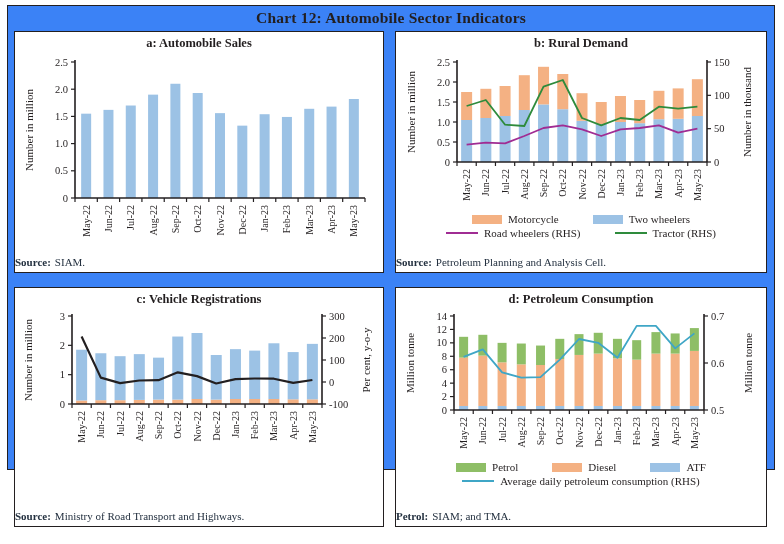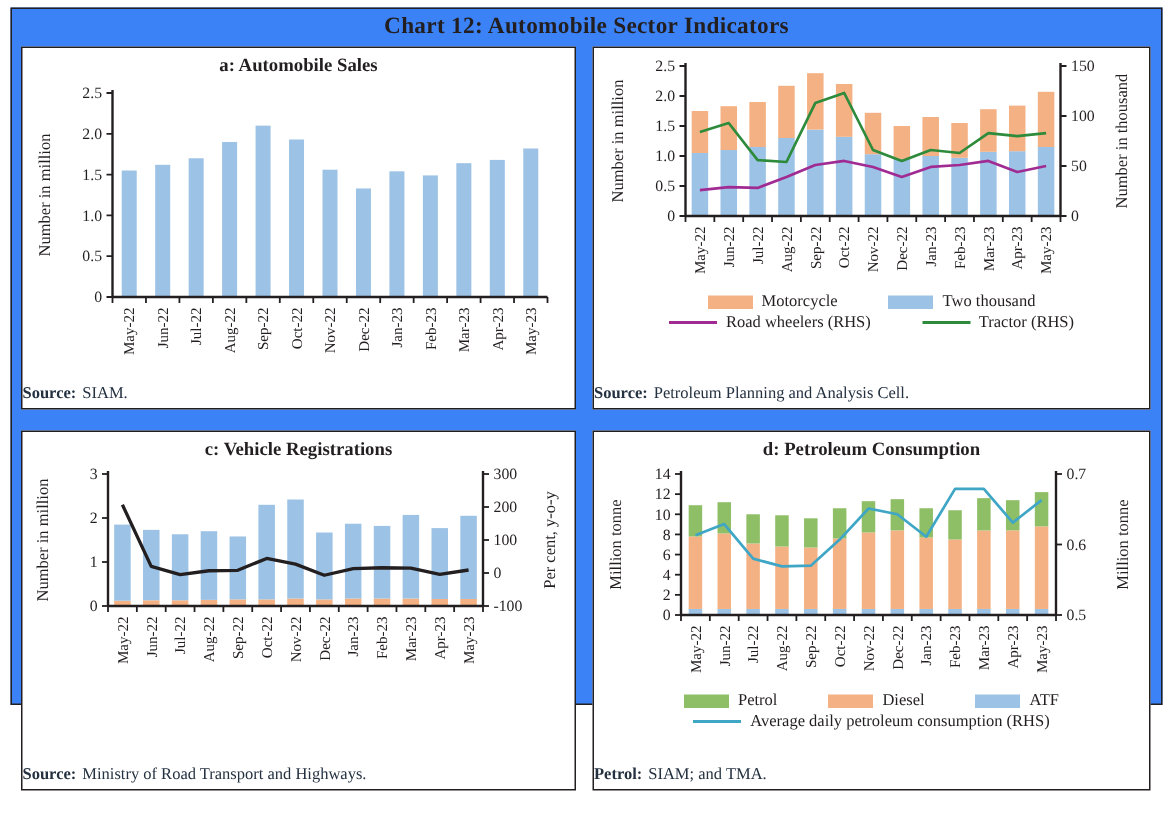--- a/index.html
+++ b/index.html
@@ -92,20 +92,21 @@
           </g>
           <text x="12" y="78" text-anchor="middle" font-size="11" fill="#231F20" transform="rotate(-90 12 78)">Number in million</text>
         </svg>
       <div class="legend"></div>
       <div class="source">
         <span class="lbl">Source:</span><span>SIAM.</span>
       </div>
     </div>
 
     <div class="panel">
+      <div class="panel-title">b: Rural Demand</div>
       <svg class="chart" width="356" height="160" viewBox="0 0 356 160">
           <g>
             <rect x="58.11538461538461" y="68" width="11" height="42" fill="#9CC2E5"></rect>
             <rect x="58.11538461538461" y="40" width="11" height="28" fill="#F4B183"></rect>
             <rect x="77.34615384615384" y="66" width="11" height="44" fill="#9CC2E5"></rect>
             <rect x="77.34615384615384" y="36.8" width="11" height="29.200000000000003" fill="#F4B183"></rect>
             <rect x="96.57692307692307" y="64" width="11" height="46" fill="#9CC2E5"></rect>
             <rect x="96.57692307692307" y="34" width="11" height="30" fill="#F4B183"></rect>
             <rect x="115.8076923076923" y="58" width="11" height="52" fill="#9CC2E5"></rect>
             <rect x="115.8076923076923" y="23.200000000000003" width="11" height="34.8" fill="#F4B183"></rect>
@@ -186,21 +187,21 @@
           <text x="348" y="60" text-anchor="middle" font-size="11" fill="#231F20" transform="rotate(-90 348 60)">Number in thousand</text>
         </svg>
       <div class="legend">
           <div class="legend-row">
             <div class="legend-item">
               <span class="sw-rect" style="background: rgb(244, 177, 131);"></span>
               <span>Motorcycle</span>
             </div>
             <div class="legend-item">
               <span class="sw-rect" style="background: rgb(156, 194, 229);"></span>
-              <span>Two thousand</span>
+              <span>Two wheelers</span>
             </div>
           </div>
           <div class="legend-row">
             <div class="legend-item">
               <span class="sw-line" style="background: rgb(160, 44, 147);"></span>
               <span>Road wheelers (RHS)</span>
             </div>
             <div class="legend-item">
               <span class="sw-line" style="background: rgb(46, 139, 60);"></span>
               <span>Tractor (RHS)</span>

